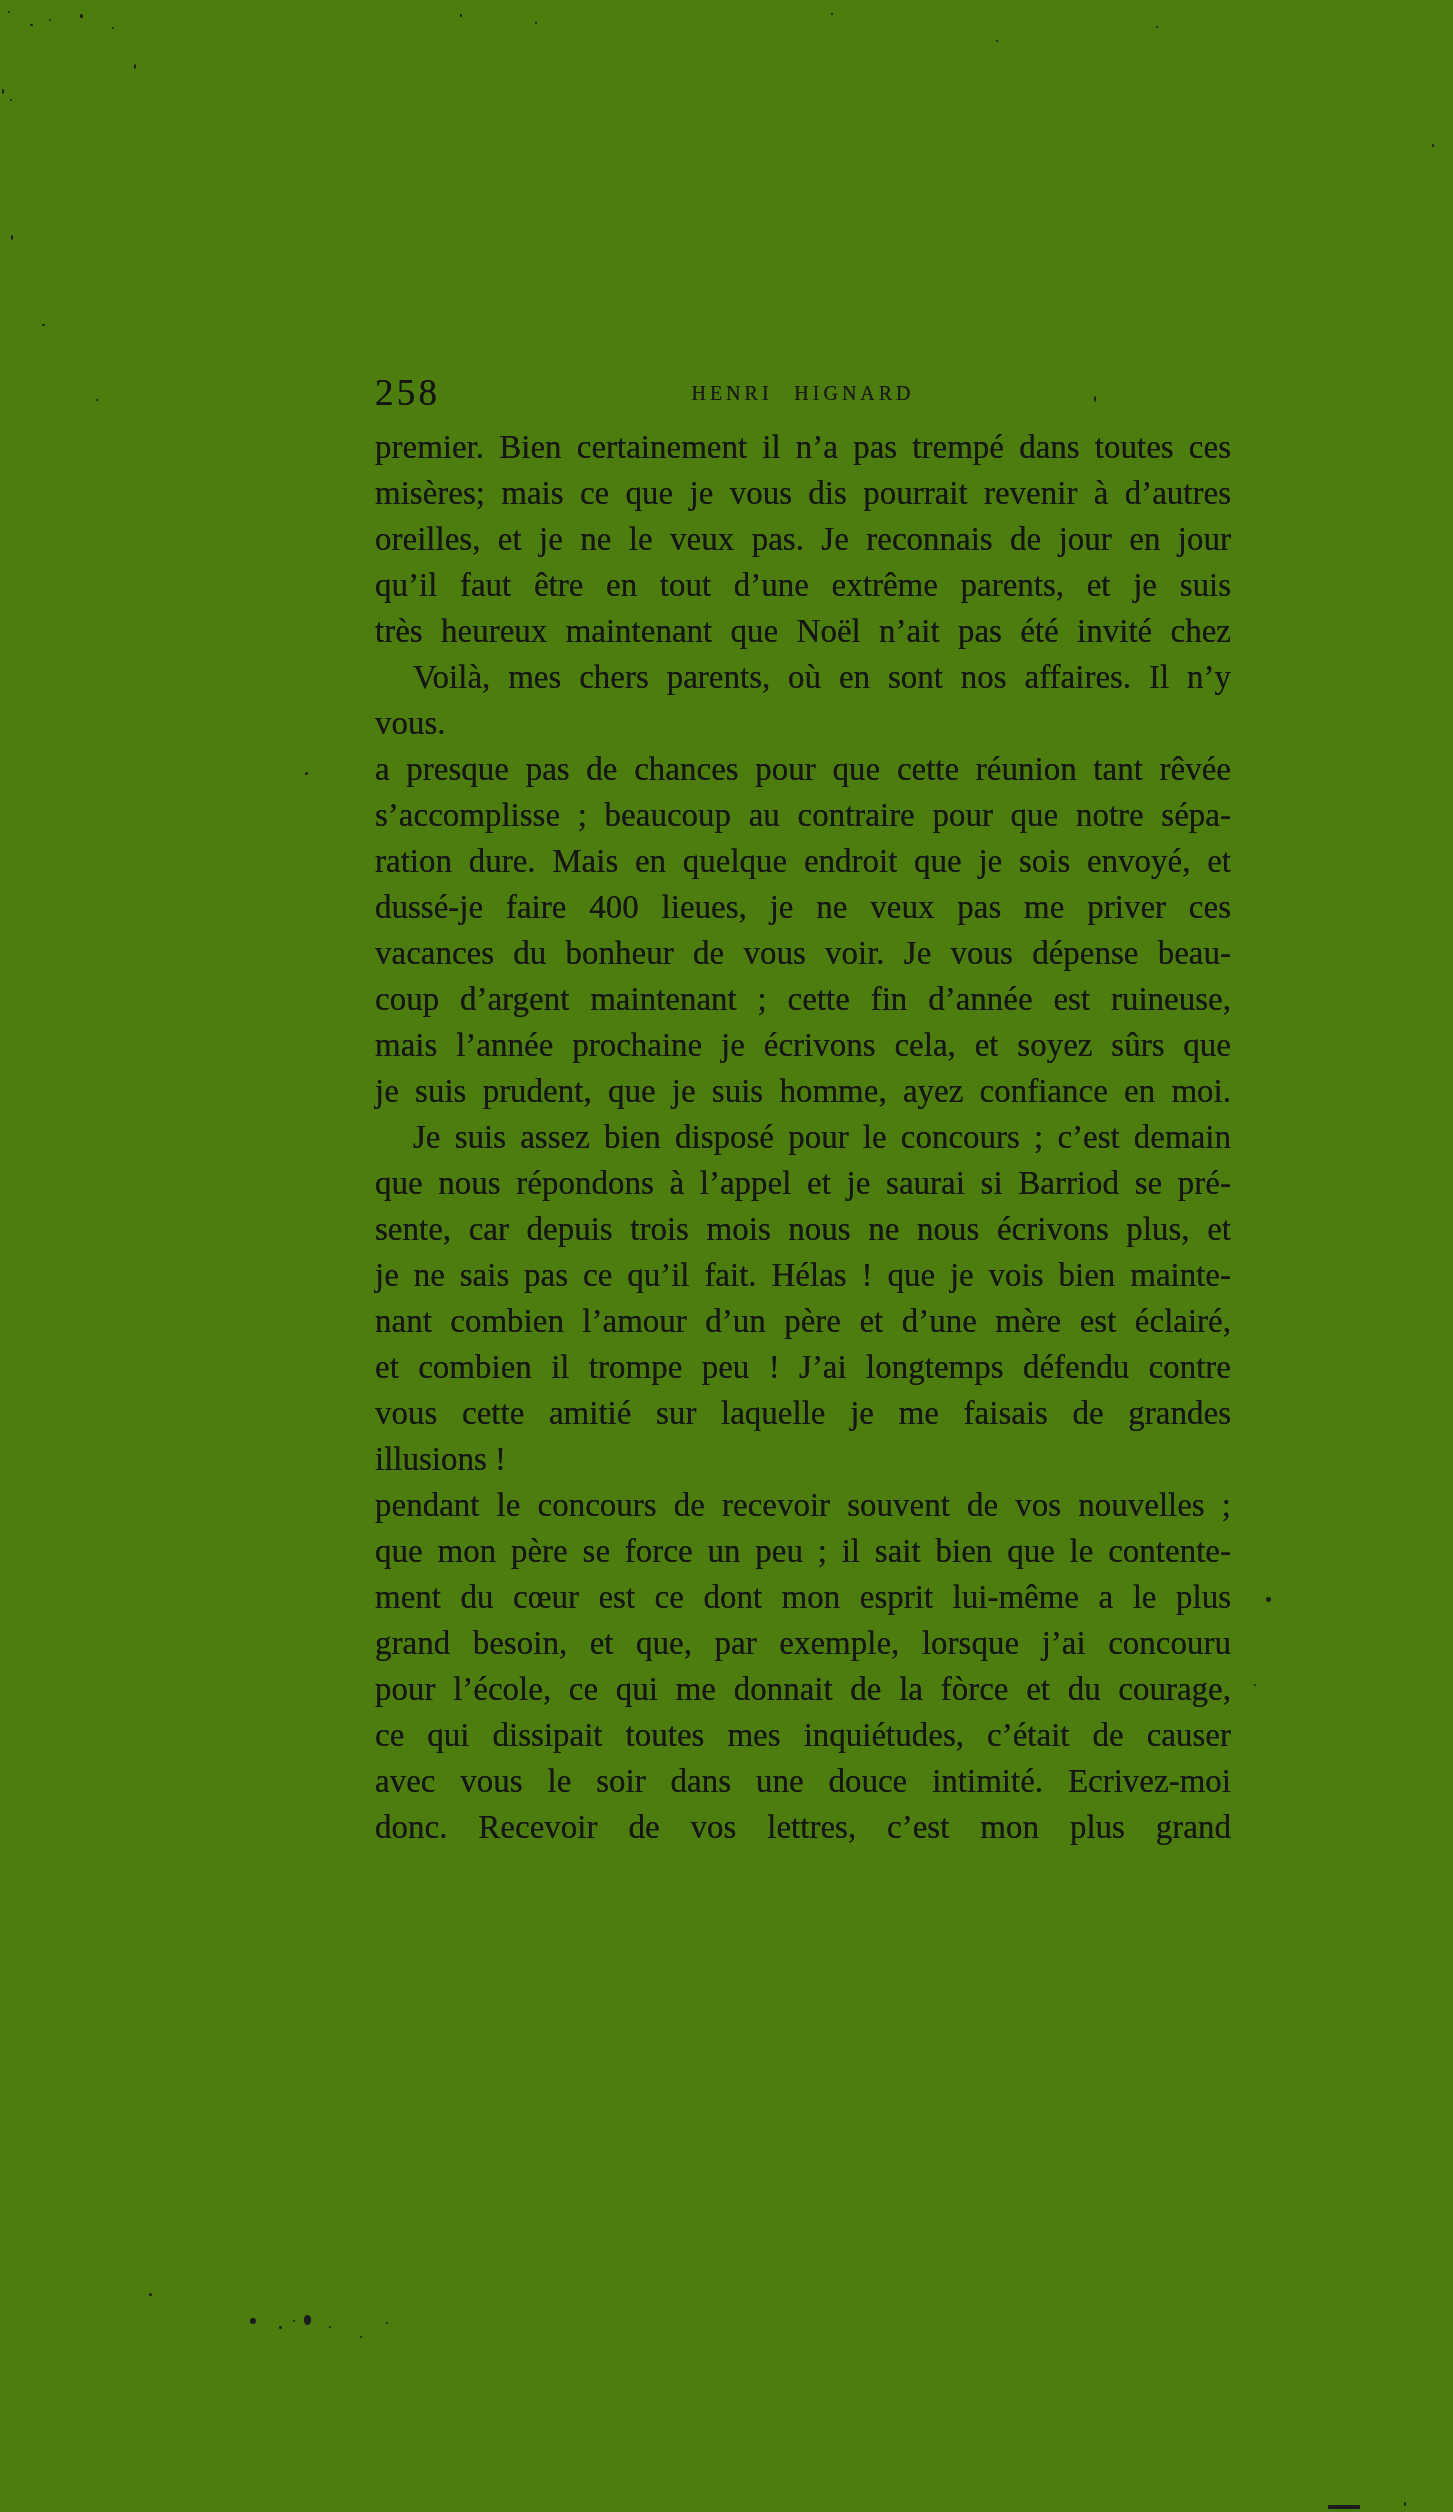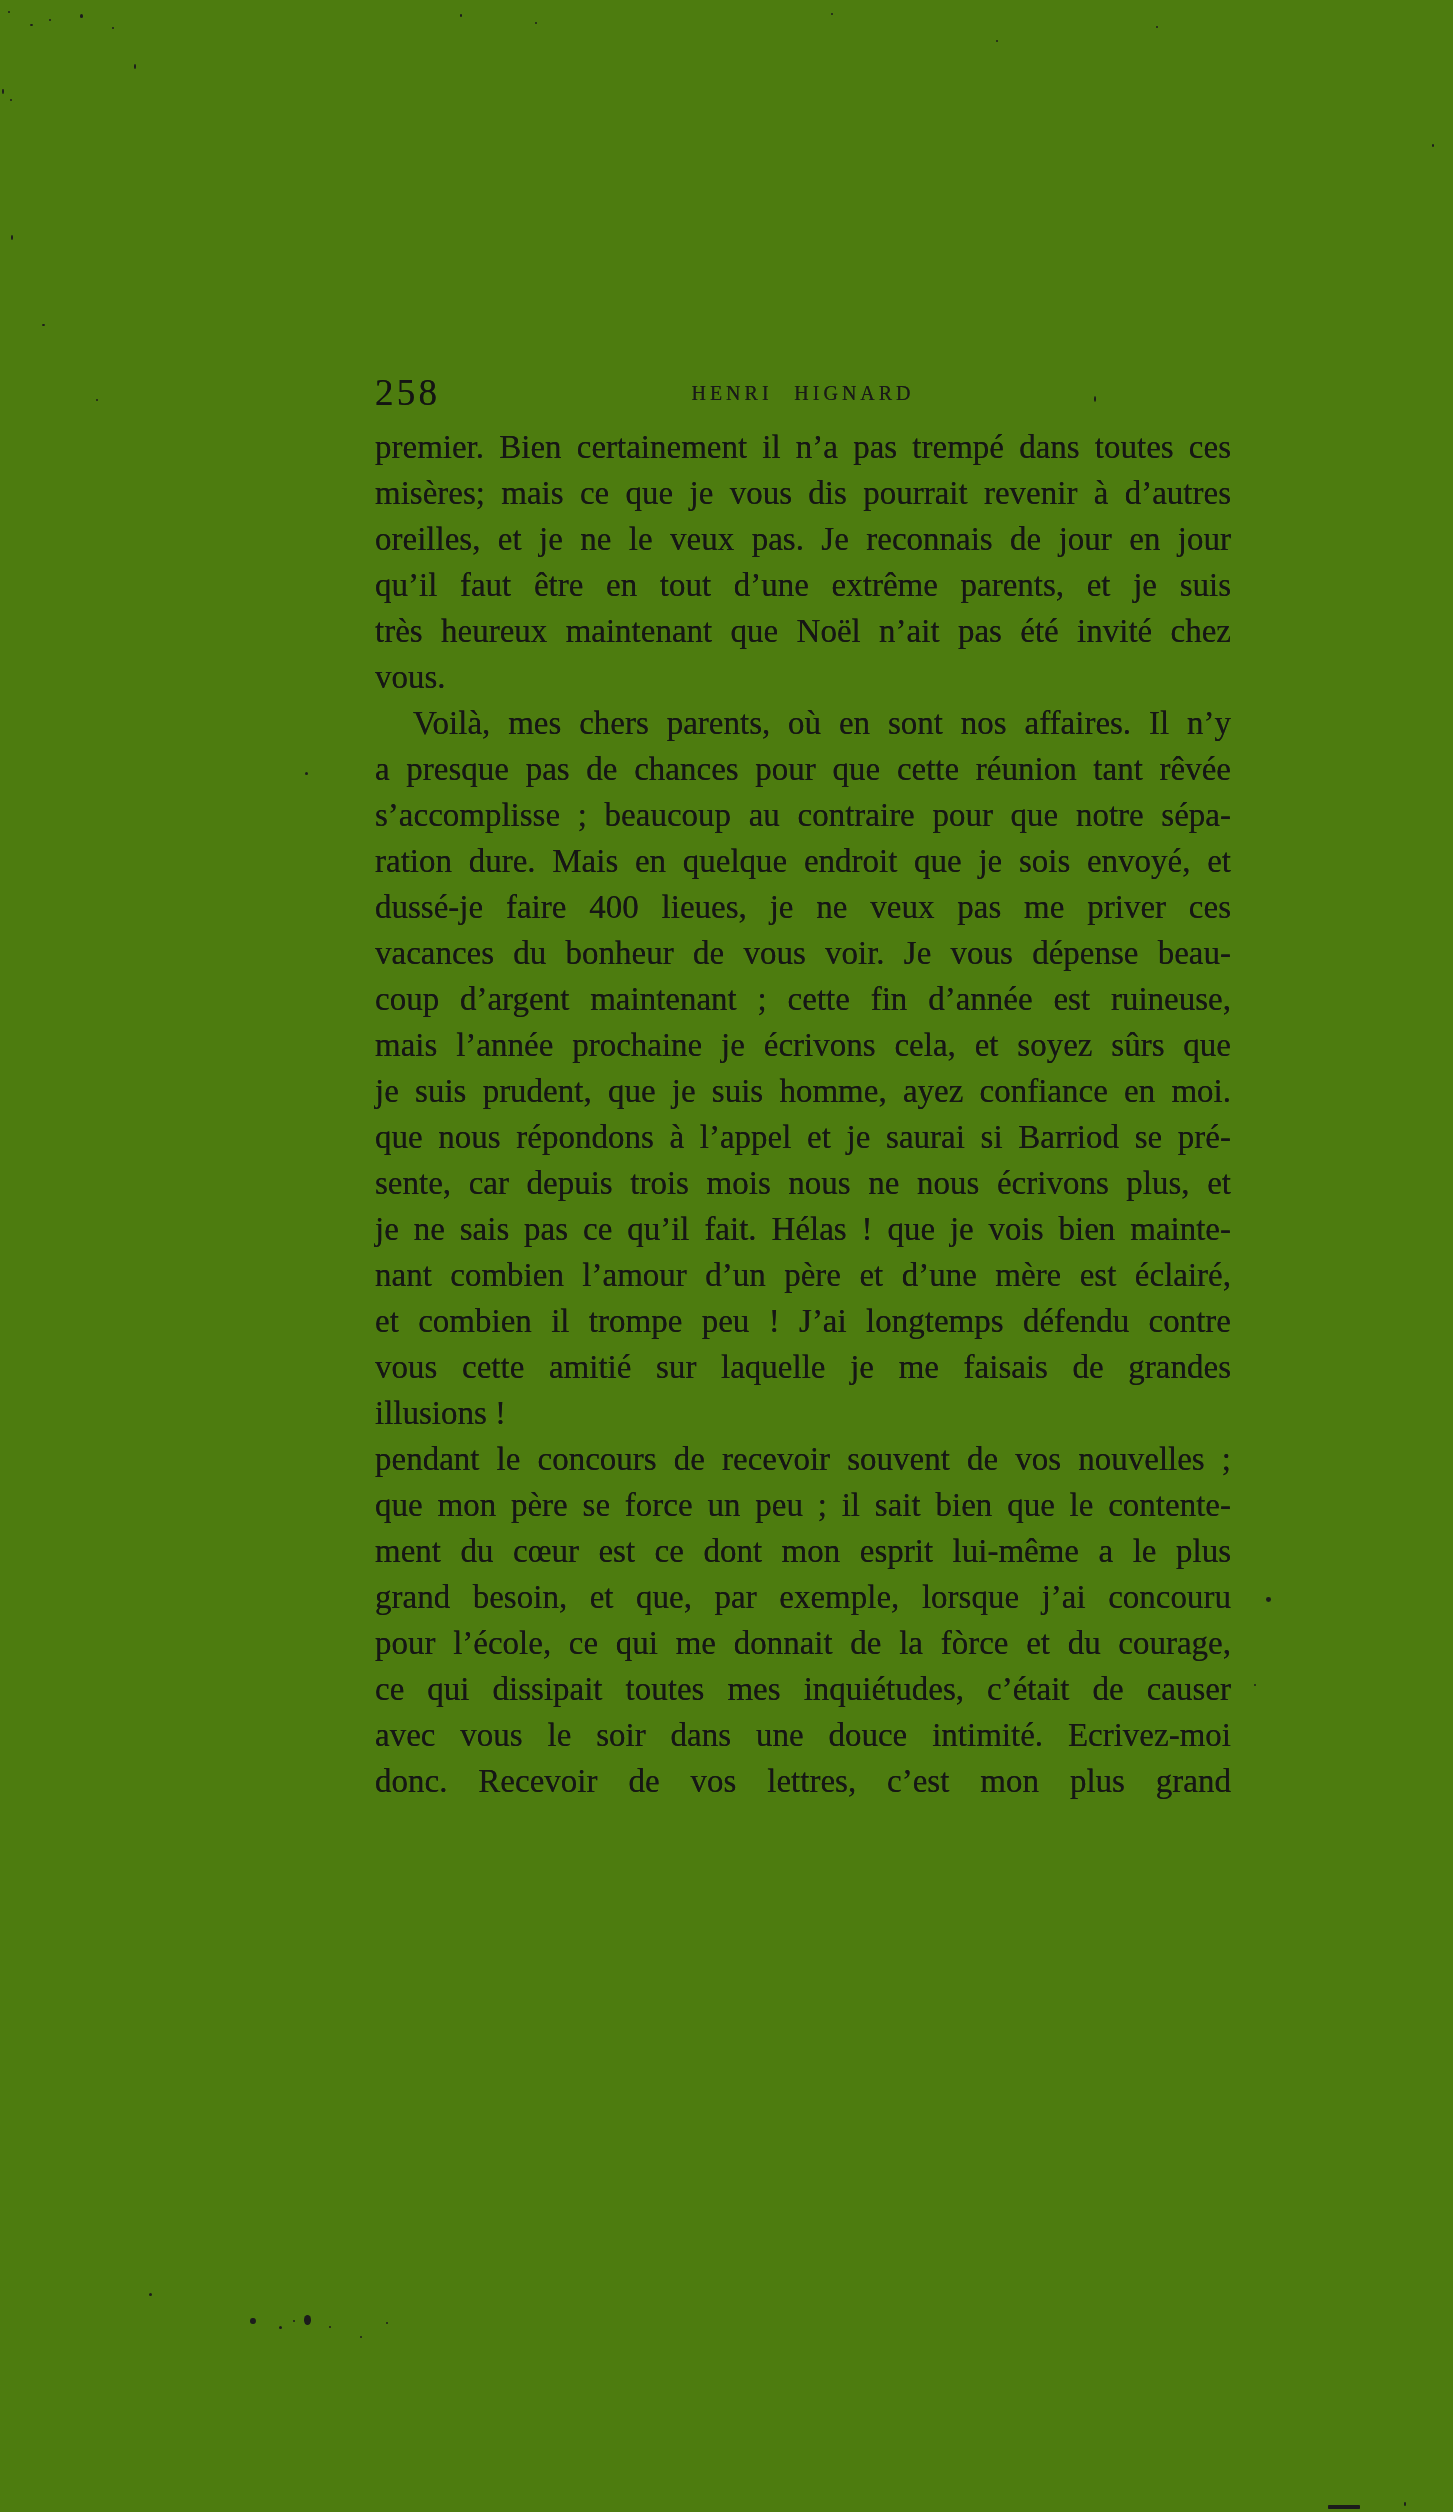--- a/index.html
+++ b/index.html
@@ -83,30 +83,31 @@
     <div class="folio">258</div>
     <div class="running-head">HENRI HIGNARD</div>
   </div>
 
   <div class="text-block">
       <div class="line justify">premier. Bien certainement il n’a pas trempé dans toutes ces</div>
       <div class="line justify">misères; mais ce que je vous dis pourrait revenir à d’autres</div>
       <div class="line justify">oreilles, et je ne le veux pas. Je reconnais de jour en jour</div>
       <div class="line justify">qu’il faut être en tout d’une extrême parents, et je suis</div>
       <div class="line justify">très heureux maintenant que Noël n’ait pas été invité chez</div>
+      <div class="line indent justify">Voilà, mes chers parents, où en sont nos affaires. Il n’y</div>
       <div class="line">vous.</div>
-      <div class="line indent justify">Voilà, mes chers parents, où en sont nos affaires. Il n’y</div>
       <div class="line justify">a presque pas de chances pour que cette réunion tant rêvée</div>
       <div class="line justify">s’accomplisse ; beaucoup au contraire pour que notre sépa-</div>
       <div class="line justify">ration dure. Mais en quelque endroit que je sois envoyé, et</div>
       <div class="line justify">dussé-je faire 400 lieues, je ne veux pas me priver ces</div>
       <div class="line justify">vacances du bonheur de vous voir. Je vous dépense beau-</div>
       <div class="line justify">coup d’argent maintenant ; cette fin d’année est ruineuse,</div>
       <div class="line justify">mais l’année prochaine je écrivons cela, et soyez sûrs que</div>
       <div class="line justify">je suis prudent, que je suis homme, ayez confiance en moi.</div>
+      <div class="line indent justify">Je suis assez bien disposé pour le concours ; c’est demain</div>
       <div class="line justify">que nous répondons à l’appel et je saurai si Barriod se pré-</div>
       <div class="line justify">sente, car depuis trois mois nous ne nous écrivons plus, et</div>
       <div class="line justify">je ne sais pas ce qu’il fait. Hélas ! que je vois bien mainte-</div>
       <div class="line justify">nant combien l’amour d’un père et d’une mère est éclairé,</div>
       <div class="line justify">et combien il trompe peu ! J’ai longtemps défendu contre</div>
       <div class="line justify">vous cette amitié sur laquelle je me faisais de grandes</div>
       <div class="line">illusions !</div>
       <div class="line justify">pendant le concours de recevoir souvent de vos nouvelles ;</div>
       <div class="line justify">que mon père se force un peu ; il sait bien que le contente-</div>
       <div class="line justify">ment du cœur est ce dont mon esprit lui-même a le plus</div>

